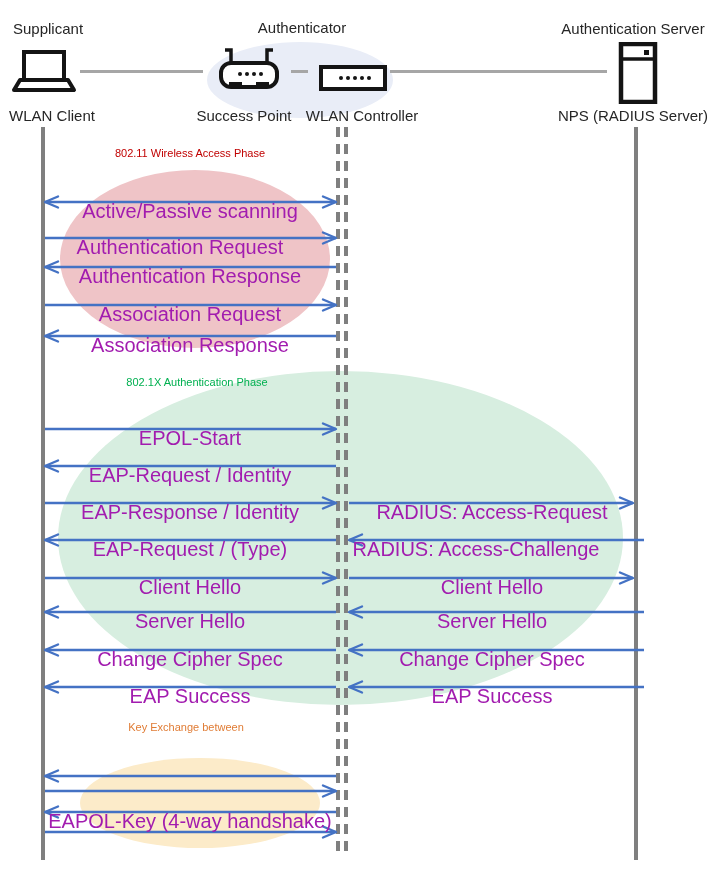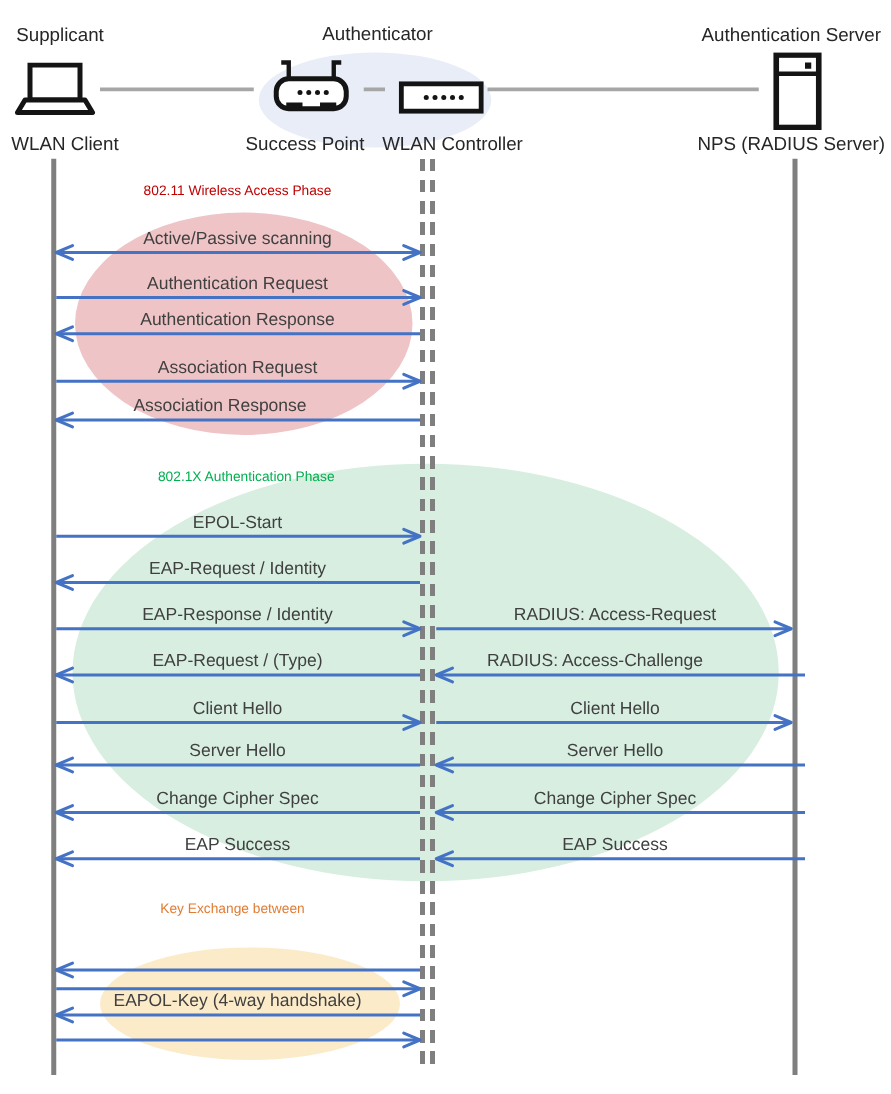--- a/index.html
+++ b/index.html
@@ -4,21 +4,21 @@
 <style>
   html,body{margin:0;padding:0;background:#fff;}
   .canvas{position:relative;width:713px;height:875px;background:#fff;overflow:hidden;
           font-family:"Liberation Sans",sans-serif;color:#222;}
   .ellipse{position:absolute;border-radius:50%;}
   .role,.device,.phase-title,.msg-label{position:absolute;white-space:nowrap;}
   .role{font-size:15px;color:#262626;transform:translateX(-50%);}
   .role.left-align{transform:none;}
   .device{font-size:15px;color:#262626;transform:translateX(-50%);top:107px;}
   .phase-title{font-size:11px;transform:translateX(-50%);}
-  .msg-label{font-size:14px;color:#404040;transform:translateX(-50%);}
+  .msg-label{font-size:20px;color:#a21caf;transform:translateX(-50%);margin-top:18px;}
   .connector{position:absolute;height:3px;background:#a6a6a6;top:70px;}
   .lifeline{position:absolute;width:4px;top:127px;height:733px;background:#7f7f7f;}
   .dashline{position:absolute;width:4px;top:127px;height:728px;
             background:repeating-linear-gradient(180deg,#7f7f7f 0 10px,transparent 10px 17px);}
   .icon{position:absolute;}
   svg.overlay{position:absolute;left:0;top:0;pointer-events:none;}
 </style>
 </head>
 <body>
 
@@ -137,24 +137,24 @@
       <line x1="45" y1="791" x2="336" y2="791" stroke="#4472C4" stroke-width="2.4"></line>
       <polyline points="323,785.5 336,791 323,796.5" fill="none" stroke="#4472C4" stroke-width="2.4" stroke-linejoin="round" stroke-linecap="round"></polyline>
       <line x1="45" y1="812" x2="336" y2="812" stroke="#4472C4" stroke-width="2.4"></line>
       <polyline points="58,806.5 45,812 58,817.5" fill="none" stroke="#4472C4" stroke-width="2.4" stroke-linejoin="round" stroke-linecap="round"></polyline>
       <line x1="45" y1="832" x2="336" y2="832" stroke="#4472C4" stroke-width="2.4"></line>
       <polyline points="323,826.5 336,832 323,837.5" fill="none" stroke="#4472C4" stroke-width="2.4" stroke-linejoin="round" stroke-linecap="round"></polyline>
     </svg>
 
   <div id="labels-layer">
       <div class="msg-label" style="left: 190px; top: 182px;">Active/Passive scanning</div>
-      <div class="msg-label" style="left: 190px; top: 218px;">Authentication Request</div>
+      <div class="msg-label" style="left: 180px; top: 218px;">Authentication Request</div>
       <div class="msg-label" style="left: 190px; top: 247px;">Authentication Response</div>
       <div class="msg-label" style="left: 190px; top: 285px;">Association Request</div>
-      <div class="msg-label" style="left: 176px; top: 316px;">Association Response</div>
+      <div class="msg-label" style="left: 190px; top: 316px;">Association Response</div>
       <div class="msg-label" style="left: 190px; top: 409px;">EPOL-Start</div>
       <div class="msg-label" style="left: 190px; top: 446px;">EAP-Request / Identity</div>
       <div class="msg-label" style="left: 190px; top: 483px;">EAP-Response / Identity</div>
       <div class="msg-label" style="left: 492px; top: 483px;">RADIUS: Access-Request</div>
       <div class="msg-label" style="left: 190px; top: 520px;">EAP-Request / (Type)</div>
       <div class="msg-label" style="left: 476px; top: 520px;">RADIUS: Access-Challenge</div>
       <div class="msg-label" style="left: 190px; top: 558px;">Client Hello</div>
       <div class="msg-label" style="left: 492px; top: 558px;">Client Hello</div>
       <div class="msg-label" style="left: 190px; top: 592px;">Server Hello</div>
       <div class="msg-label" style="left: 492px; top: 592px;">Server Hello</div>

